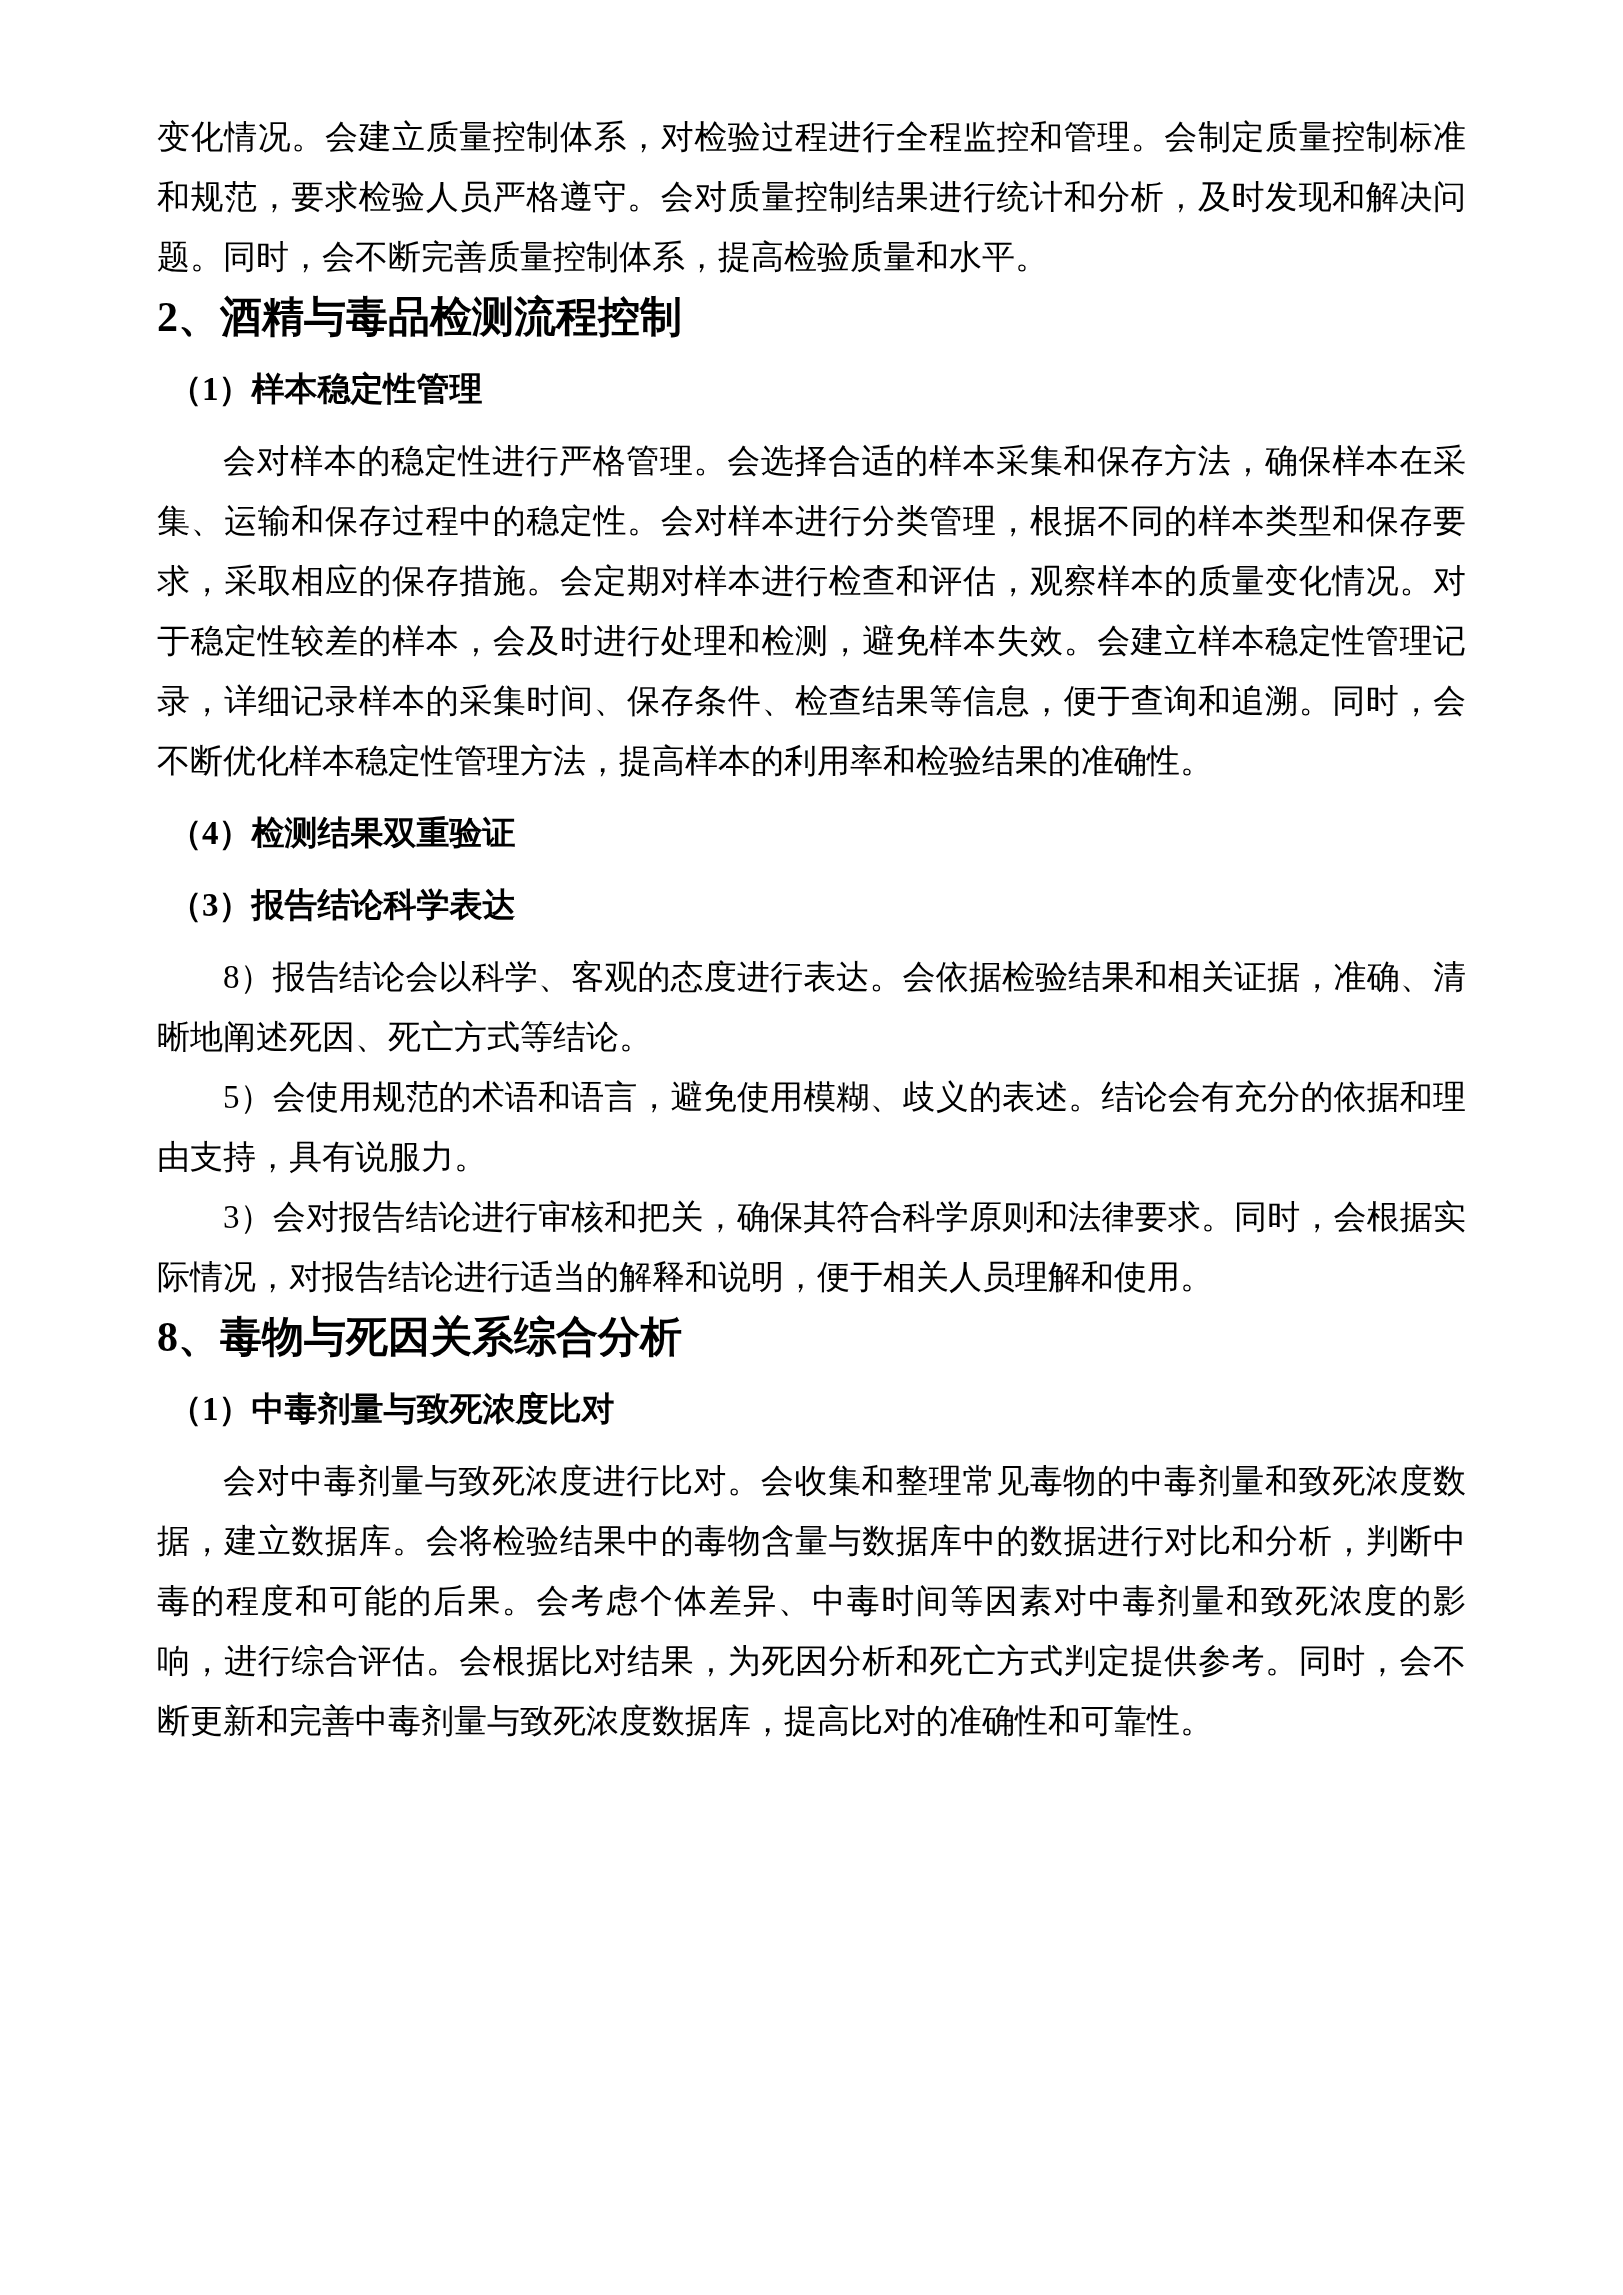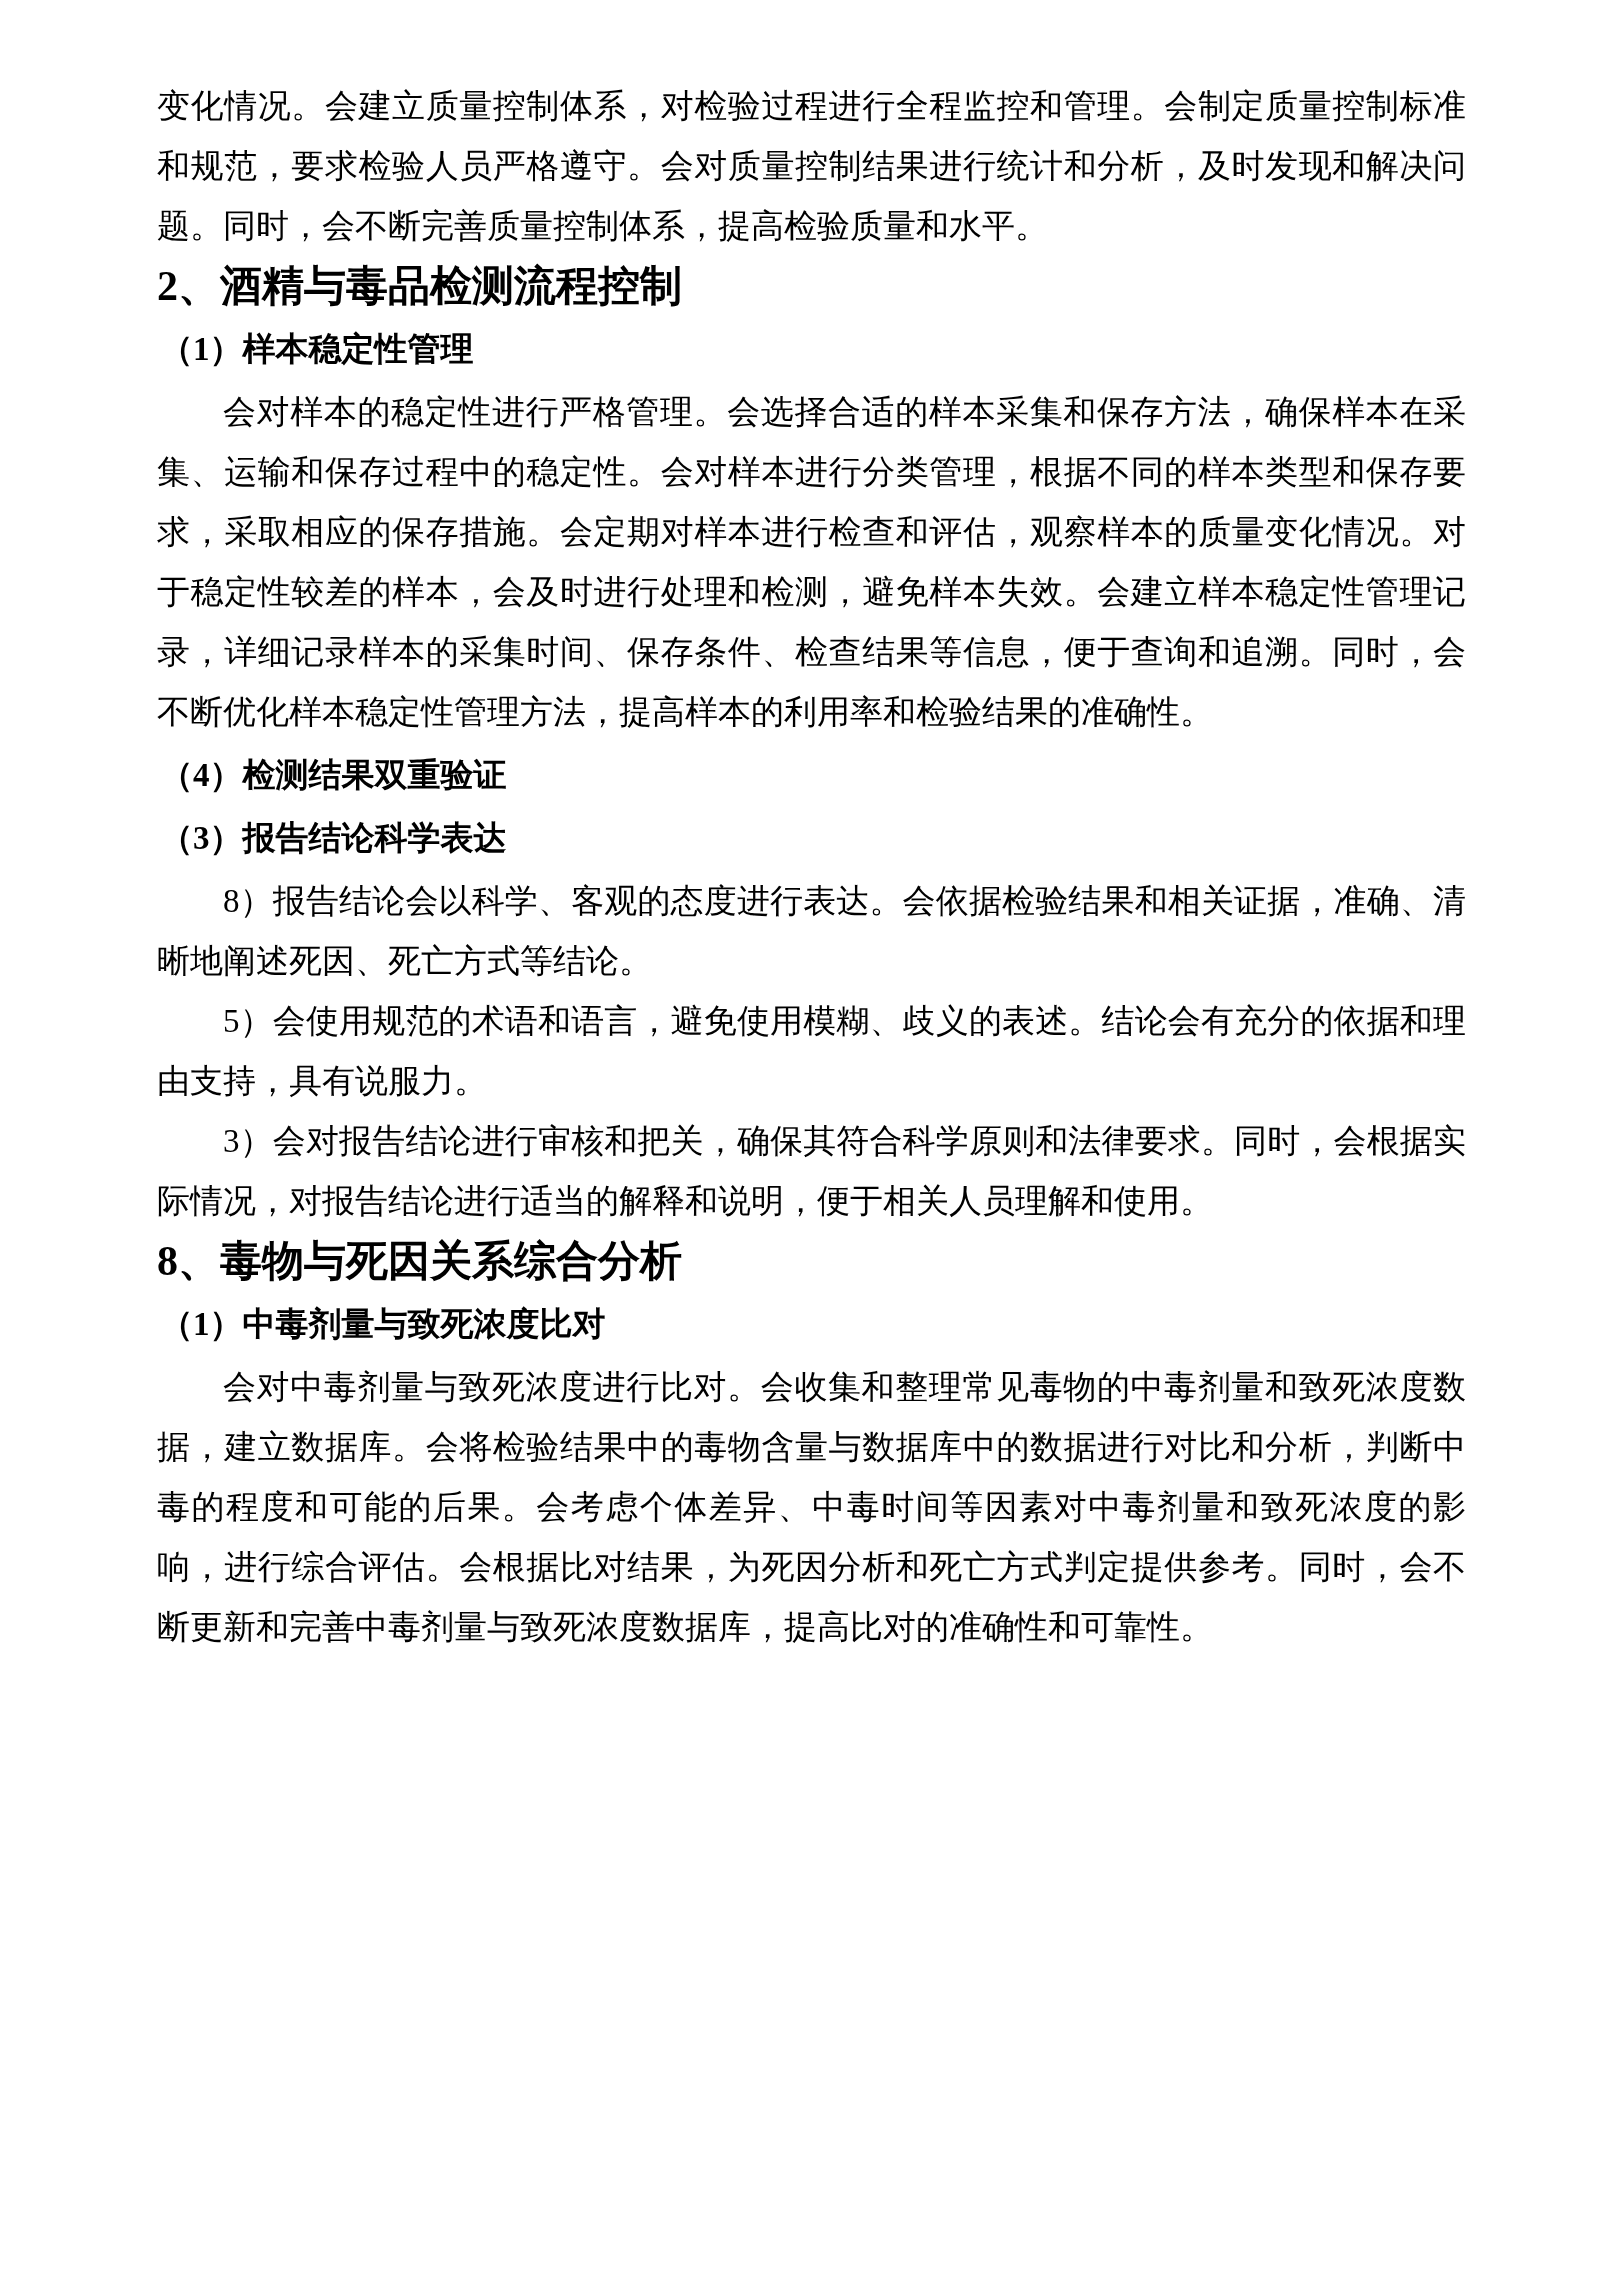--- a/index.html
+++ b/index.html
@@ -6,21 +6,21 @@
     margin: 0;
     padding: 0;
     background: #ffffff;
   }
   .page {
     position: relative;
     width: 1623px;
     height: 2295px;
     background: #ffffff;
     box-sizing: border-box;
-    padding: 76px 157px 0 157px;
+    padding: 107px 157px 0 157px;
     font-family: "Liberation Serif", "DejaVu Serif", serif;
     color: #000000;
     font-size: 33px;
     line-height: 60px;
     overflow: hidden;
   }
   .doc-content {
     width: 100%;
   }
   .para {
@@ -33,21 +33,21 @@
     text-indent: 2em;
   }
   .h-num {
     margin: 0;
     font-weight: bold;
     font-size: 42px;
     line-height: 60px;
     text-align: left;
   }
   .h-sub {
-    margin: 3px;
+    margin: 12px;
     font-weight: bold;
     font-size: 33px;
     line-height: 60px;
     text-align: left;
   }
 </style>
 </head>
 <body>
 
 <div class="page">

